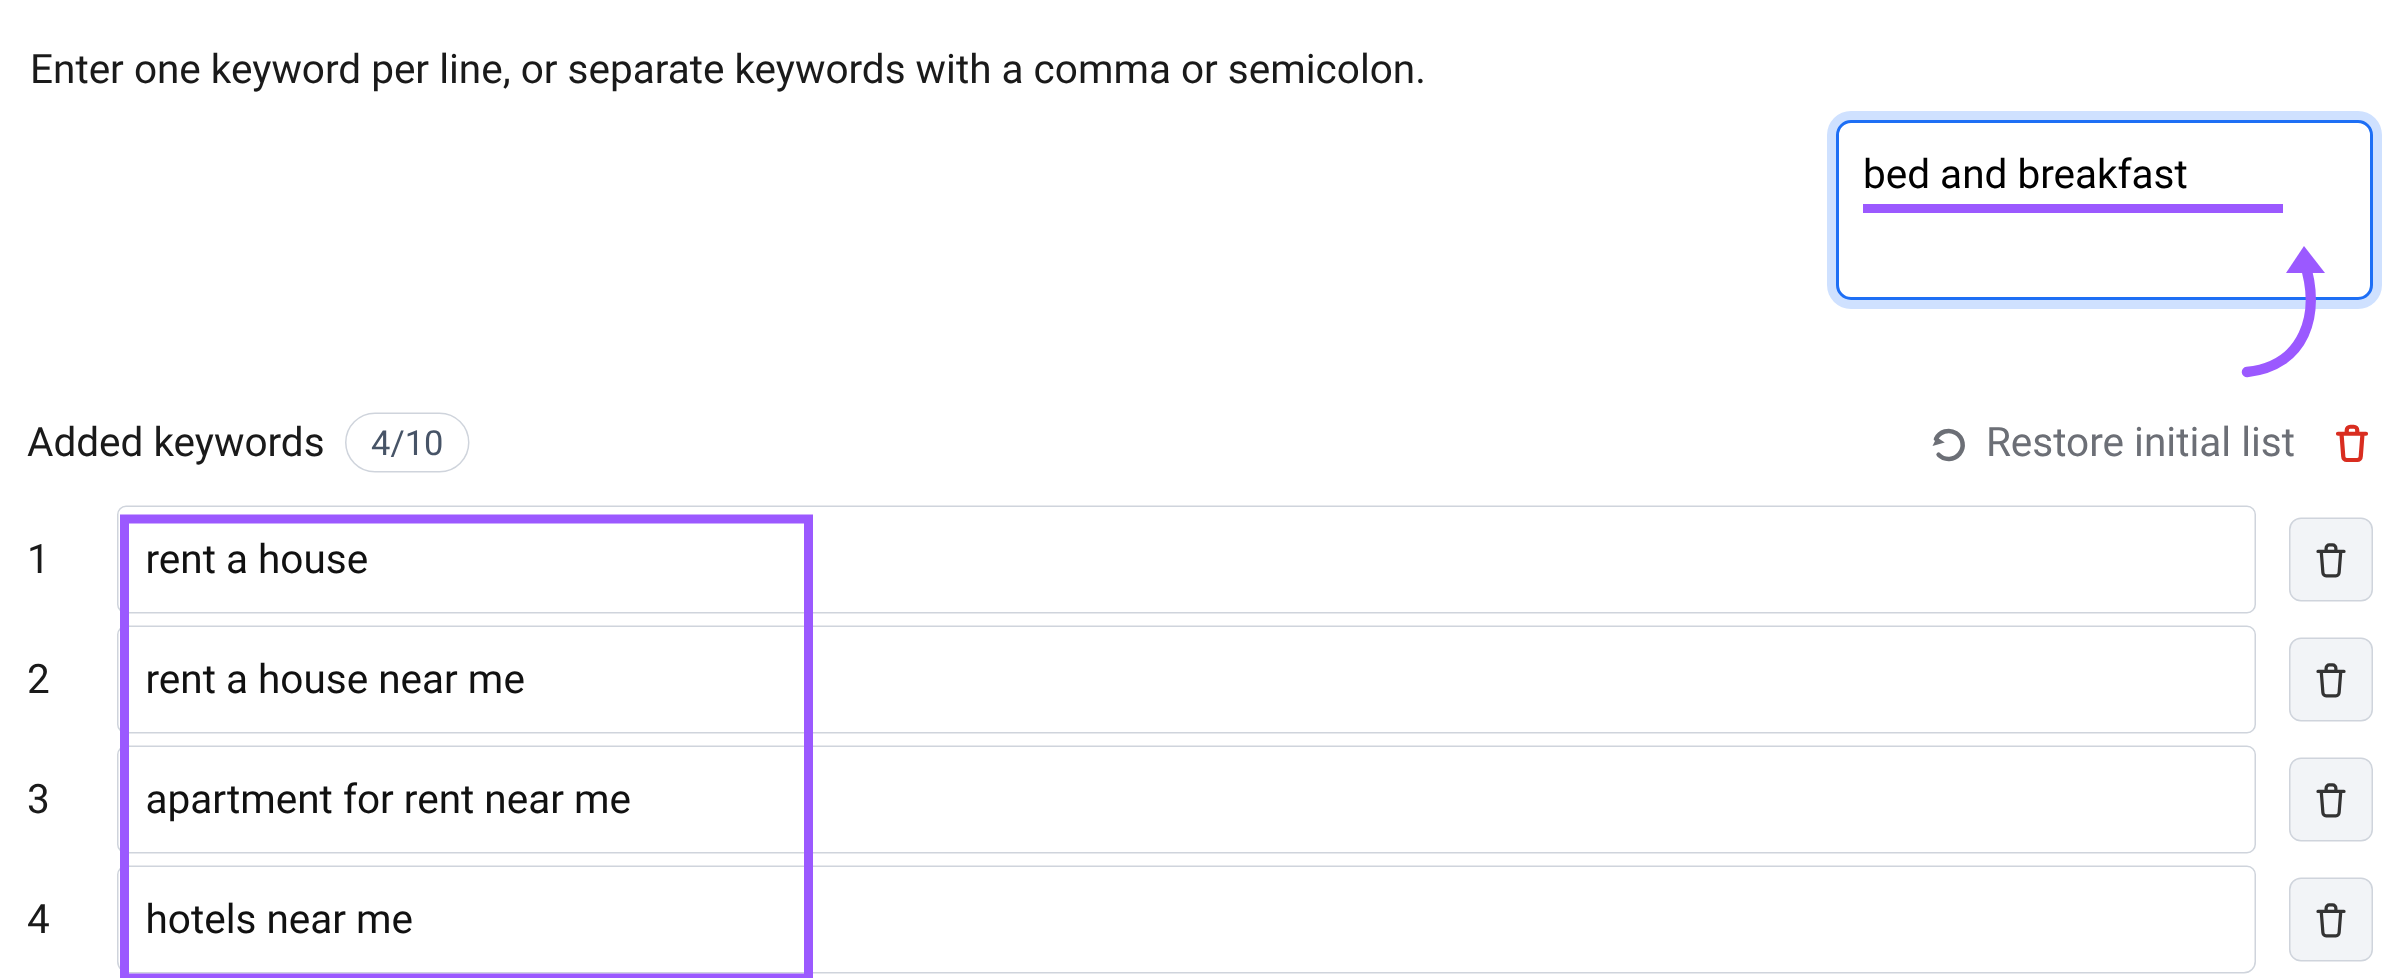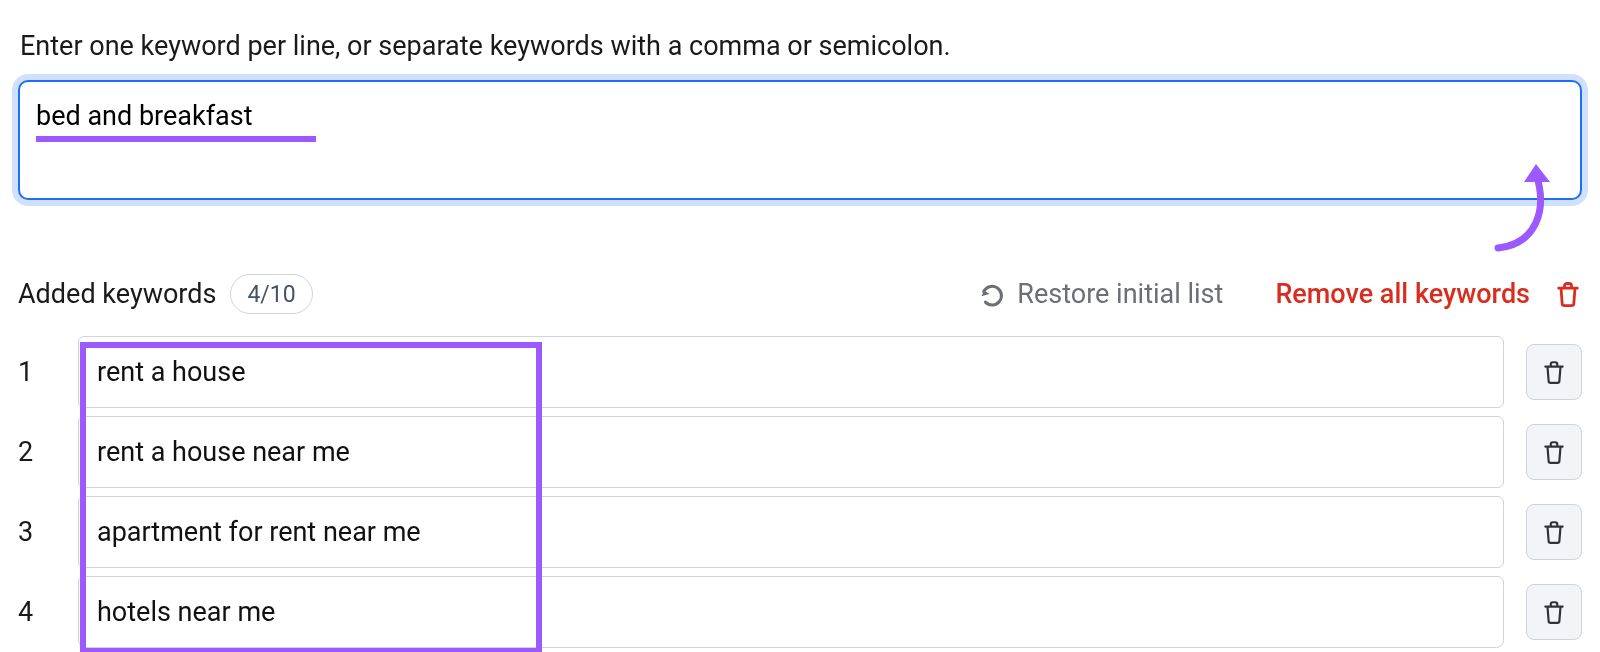--- a/index.html
+++ b/index.html
@@ -32,20 +32,21 @@
   .instruction{
     font-size:27px;
     margin:0 0 18px 2px;
   }
 
   
   .input-row{
     display:flex;
     align-items:flex-end;
     gap:16px;
+    flex-direction:column;
   }
   .textarea-wrap{
     position:relative;
     flex:1;
   }
   .keyword-textarea{
     width:100%;
     height:120px;
     border:2px solid var(--focus);
     border-radius:10px;
@@ -201,21 +202,20 @@
   <span class="spacer"></span>
 
   <span class="restore-link">
     <svg class="icon" width="28" height="28" viewBox="0 0 24 24" fill="none">
       <path d="M4 10a8 8 0 1 1 1.5 9" stroke="#6c6f76" stroke-width="2.6" stroke-linecap="round" fill="none"></path>
       <path d="M2 14 L4.5 9 L9 12 Z" fill="#6c6f76"></path>
     </svg>
     <span>Restore initial list</span>
   </span>
 
-  <span class="remove-all">Remove all keywords</span>
   <span class="remove-all-icon">
     <svg width="28" height="30" viewBox="0 0 24 24" fill="none">
       <path d="M4 7h16M9 7V5a2 2 0 0 1 2-2h2a2 2 0 0 1 2 2v2M6 7l1 13a2 2 0 0 0 2 2h6a2 2 0 0 0 2-2l1-13" stroke="#d92d20" stroke-width="2.4" stroke-linecap="round" stroke-linejoin="round"></path>
     </svg>
   </span>
 </div>
 
 <div class="kw-list">
   <span class="purple-box"></span>
 

